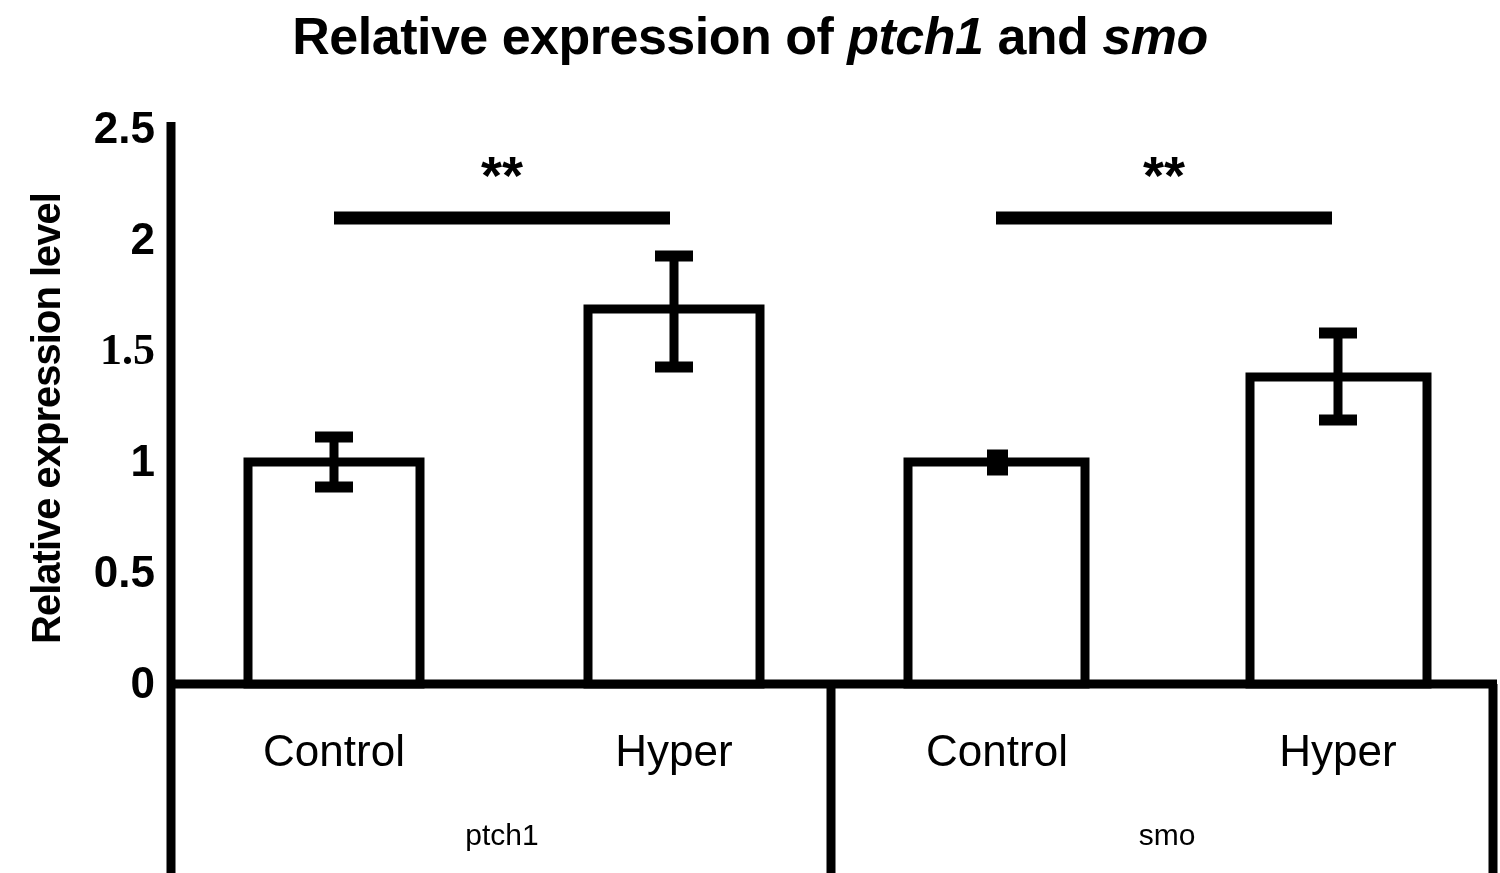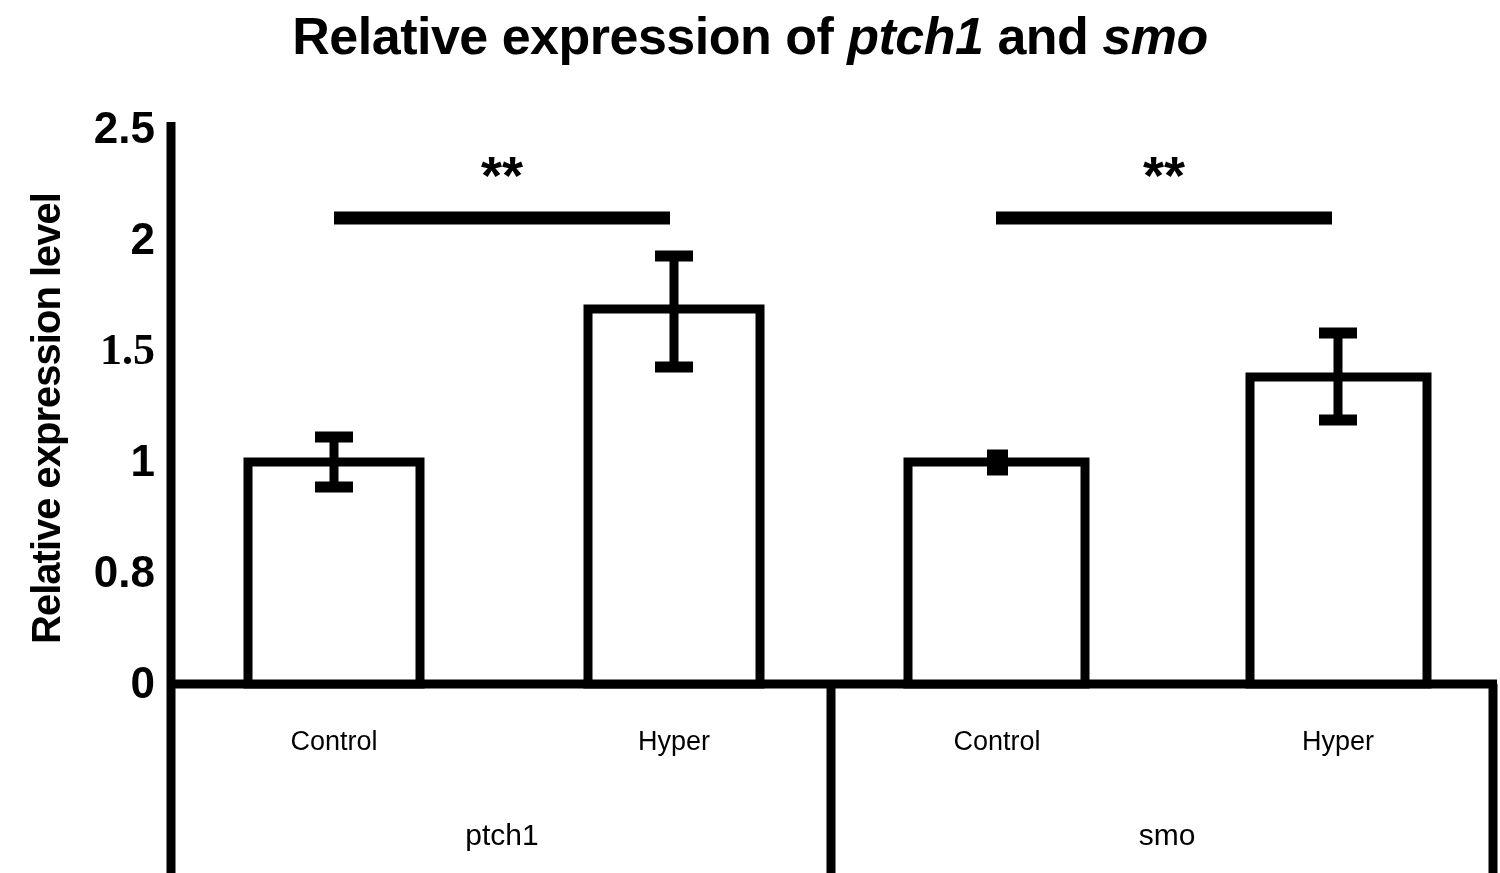--- a/index.html
+++ b/index.html
@@ -64,21 +64,21 @@
     width: 125px;
     height: 770px;
   }
   #plot-svg {
     position: absolute;
     left: 0;
     top: 0;
   }
   .cat-label {
     position: absolute;
-    font-size: 27px;
+    font-size: 44px;
     text-align: left;
     transform: translateX(-50%);
     white-space: nowrap;
   }
   .group-label {
     position: absolute;
     font-size: 30px;
     text-align: center;
     transform: translateX(-50%);
     white-space: nowrap;
@@ -100,21 +100,21 @@
 
   <div id="chart-title"><span>Relative expression of </span><span class="gene">ptch1</span><span> and </span><span class="gene">smo</span></div>
 
   <div id="y-axis-title">Relative expression level</div>
 
   <div id="y-tick-wrap">
     <div class="y-tick-label" style="top:128px;">2.5</div>
     <div class="y-tick-label" style="top:239px;">2</div>
     <div class="y-tick-label" style="top:350px;font-family:Liberation Serif, serif;">1.5</div>
     <div class="y-tick-label" style="top:461px;">1</div>
-    <div class="y-tick-label" style="top:572px;">0.8</div>
+    <div class="y-tick-label" style="top:572px;">0.5</div>
     <div class="y-tick-label" style="top:683px;">0</div>
   </div>
 
   <svg id="plot-svg" width="1500" height="873" viewBox="0 0 1500 873">
 
     <line x1="171" y1="122" x2="171" y2="873" stroke="#000000" stroke-width="9"></line>
 
     <line x1="167" y1="684" x2="1497" y2="684" stroke="#000000" stroke-width="9"></line>
 
     <rect x="248" y="462" width="172" height="222" fill="#ffffff" stroke="#000000" stroke-width="9"></rect>

